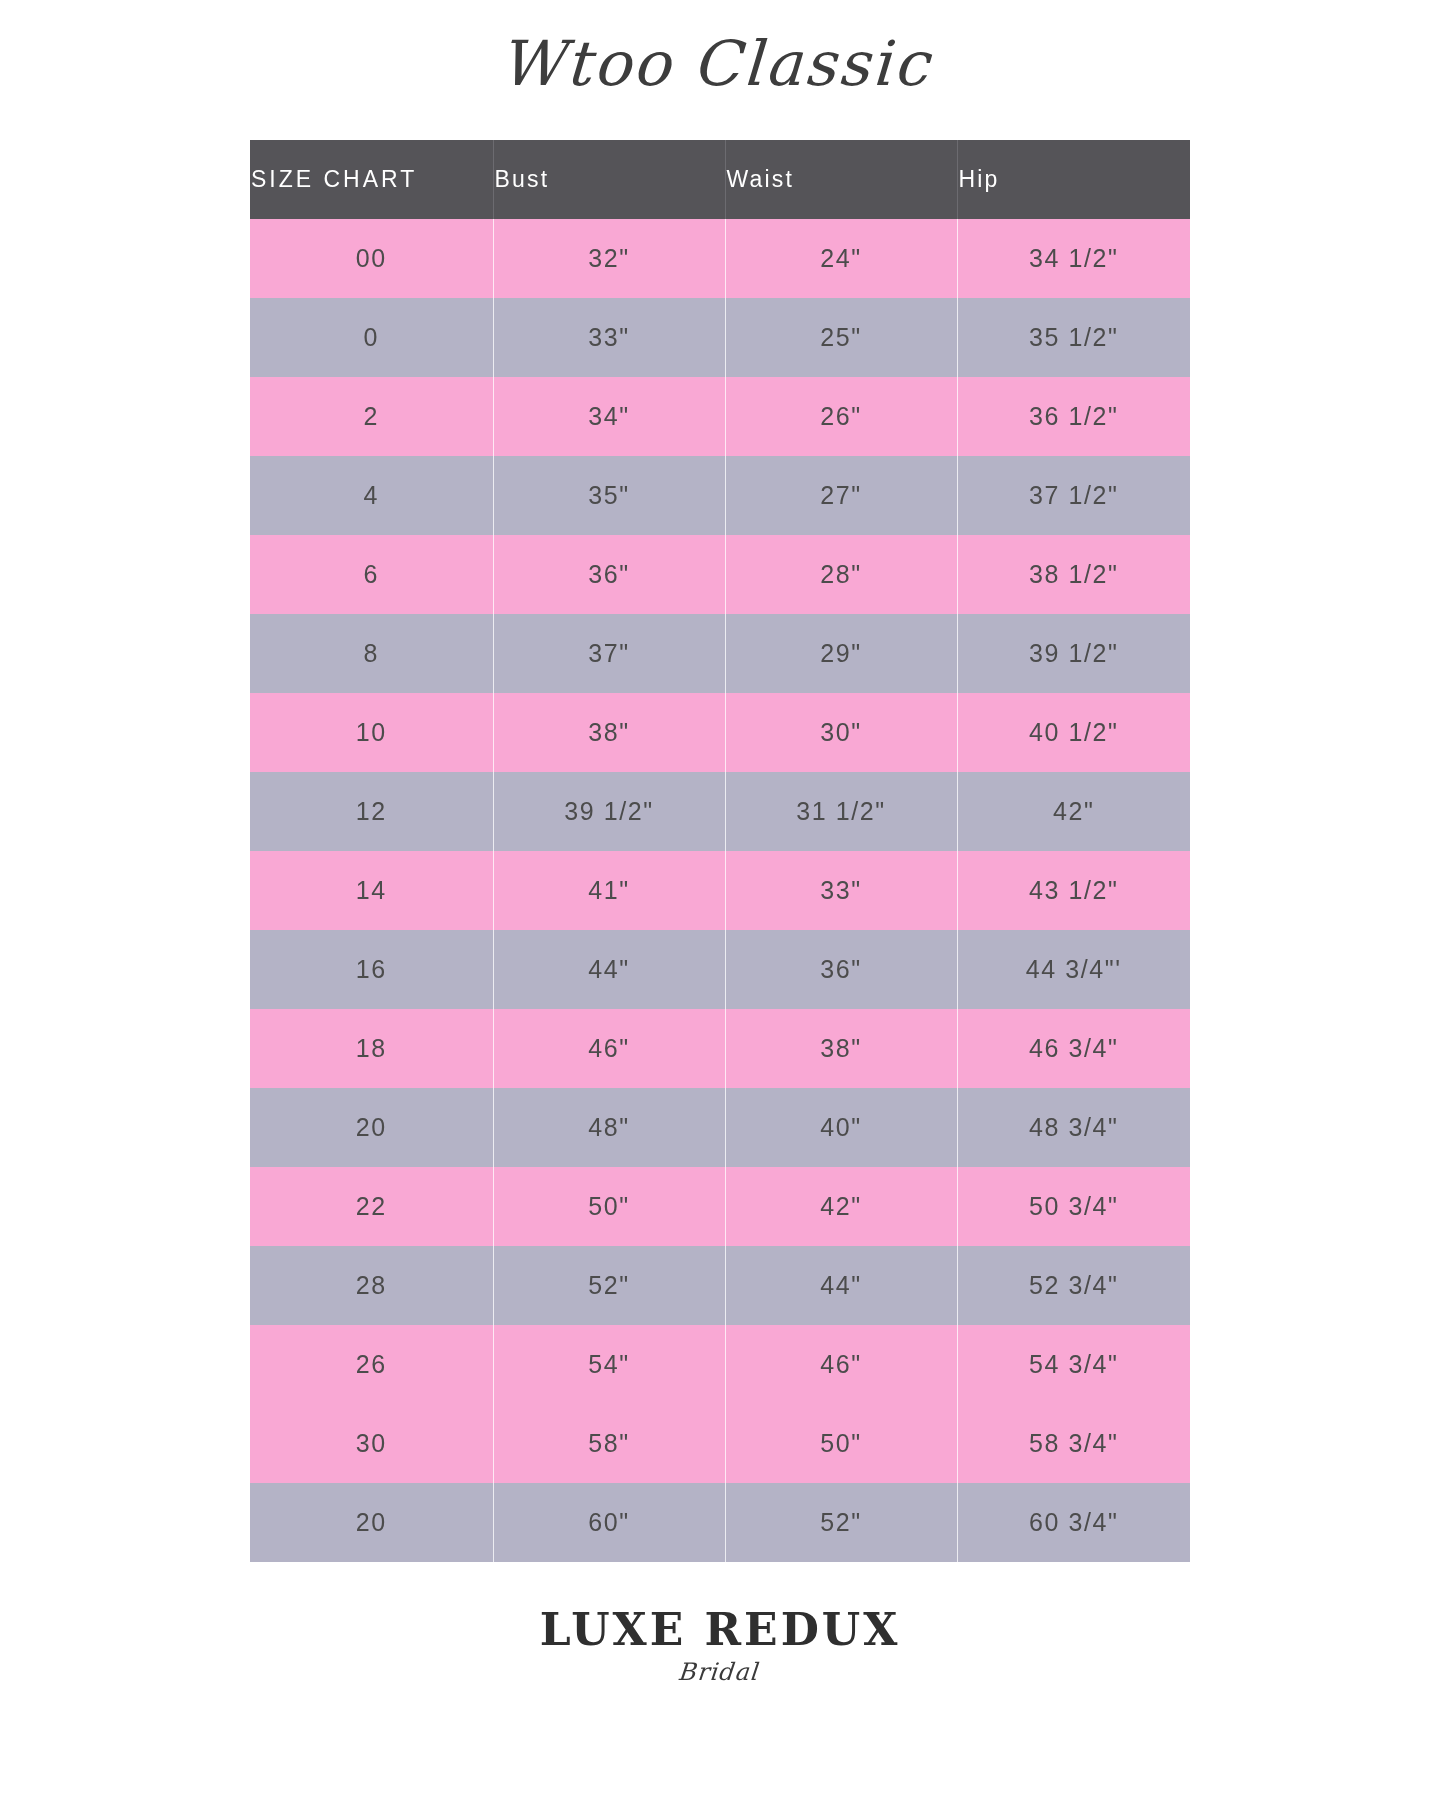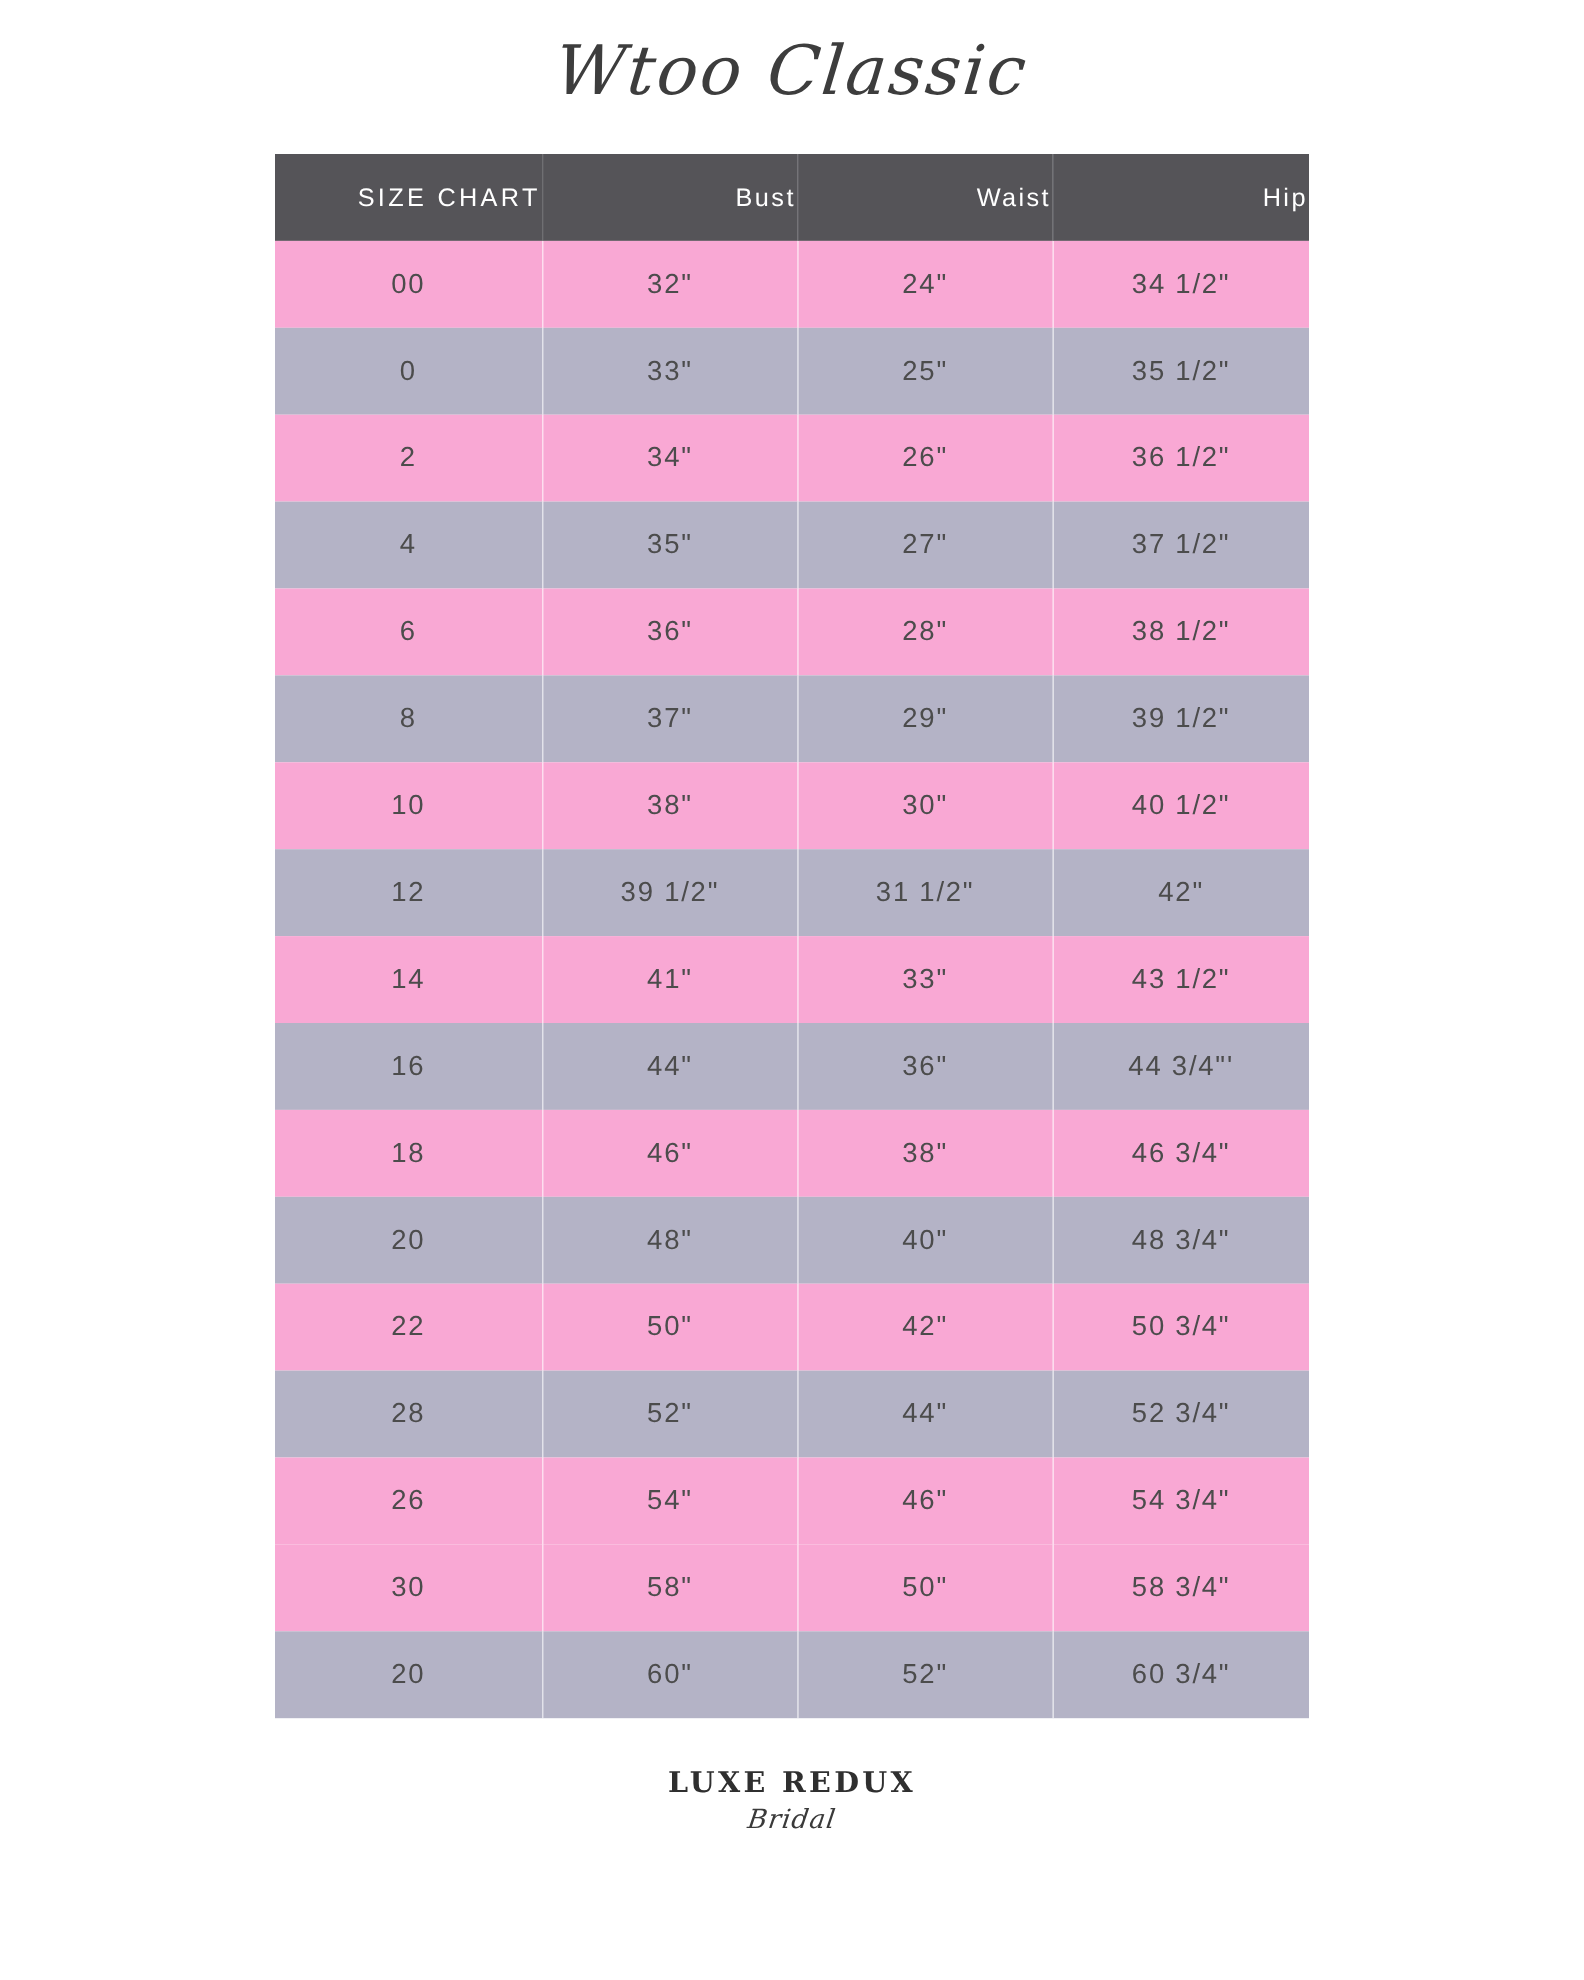--- a/index.html
+++ b/index.html
@@ -50,21 +50,21 @@
     table-layout: fixed;
   }
   table.size-chart thead th {
     background: #555458;
     color: #ffffff;
     font-size: 23px;
     font-weight: 400;
     letter-spacing: 2.2px;
     height: 77px;
     vertical-align: middle;
-    text-align: right;
+    text-align: left;
     border-right: 1px solid #6c6b70;
   }
   table.size-chart thead th:last-child { border-right: none; }
   table.size-chart thead th.col-size {
     letter-spacing: 3px;
   }
   table.size-chart tbody td {
     height: 77px;
     text-align: center;
     vertical-align: middle;
@@ -84,21 +84,21 @@
   col.c4 { width: 233px; }
 
   
   .footer {
     margin-top: 46px;
     text-align: center;
     width: 100%;
   }
   .footer-main {
     font-family: "DejaVu Serif", serif;
-    font-size: 26px;
+    font-size: 44px;
     letter-spacing: 3px;
     color: #2f2f2f;
     font-weight: 700;
     line-height: 1;
   }
   .footer-sub {
     font-family: "DejaVu Serif", serif;
     font-style: italic;
     font-size: 24px;
     letter-spacing: 1px;

